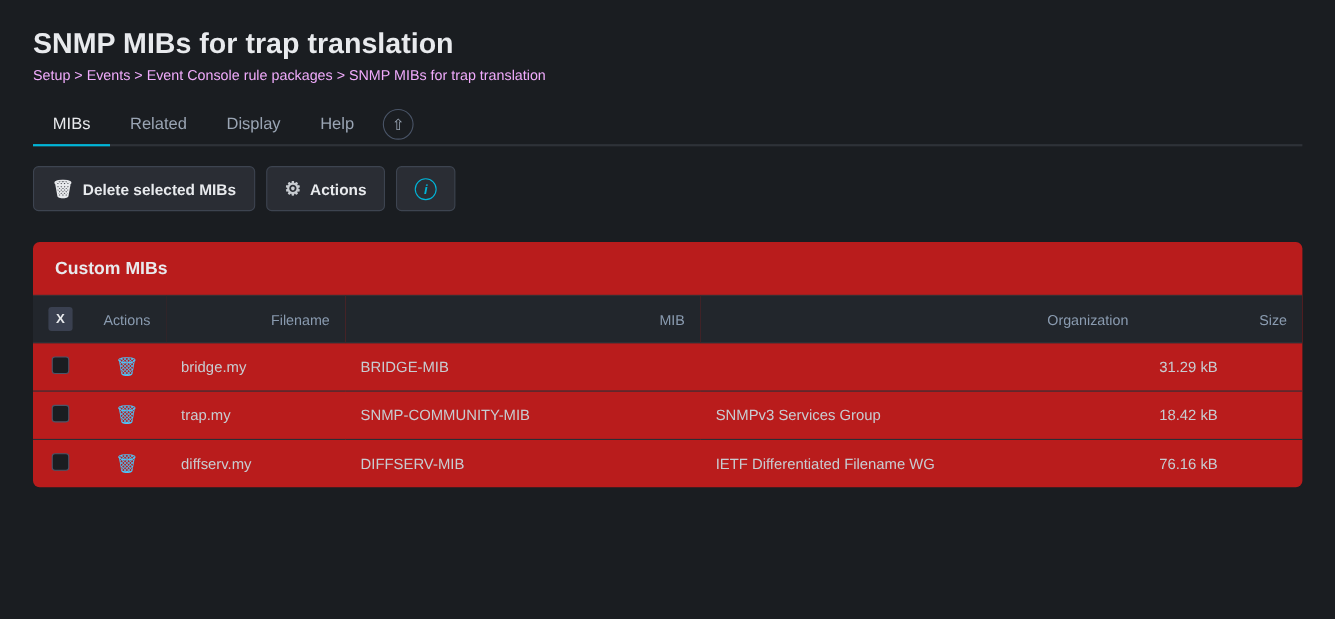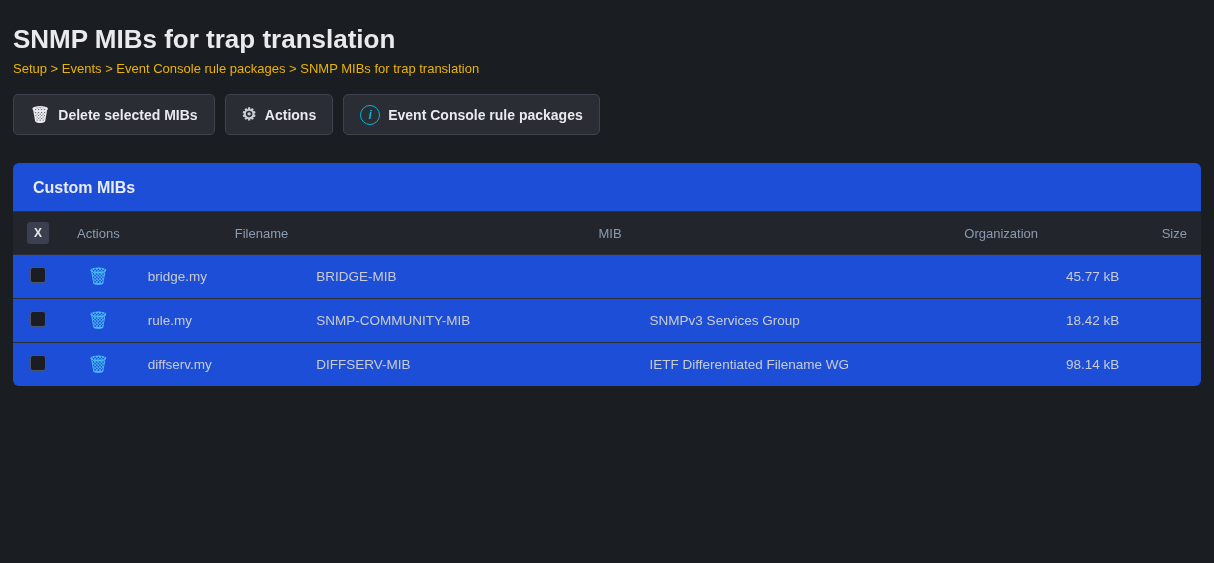--- a/index.html
+++ b/index.html
@@ -6,33 +6,33 @@
     body {
       background-color: #1a1d21;
       color: #c8ccd1;
       font-family: -apple-system, BlinkMacSystemFont, 'Segoe UI', sans-serif;
       font-size: 14px;
       width: 1214px;
       min-height: 563px;
     }
 
     .page-wrapper {
-      padding: 24px 13px;
+      padding: 24px 30px;
     }
 
     .page-title {
       font-size: 26px;
       font-weight: 700;
       color: #e8eaed;
       margin-bottom: 6px;
     }
 
     .breadcrumb {
       font-size: 13px;
-      color: #eab308;
+      color: #f0abfc;
       margin-bottom: 18px;
     }
 
     
     .tabs-bar {
       display: flex;
       align-items: center;
       border-bottom: 2px solid #2e3238;
       margin-bottom: 18px;
       gap: 0;
@@ -106,21 +106,21 @@
       color: #e8eaed;
       border: 1px solid #3d4450;
     }
 
     .btn-icon {
       font-size: 16px;
     }
 
     
     .table-section {
-      background: #1d4ed8;
+      background: #b91c1c;
       border-radius: 6px;
       padding: 0;
       overflow: hidden;
     }
 
     .table-title {
       font-size: 16px;
       font-weight: 700;
       color: #e8eaed;
       padding: 16px 20px 14px 20px;
@@ -231,33 +231,39 @@
     }
   </style>
 </head>
 <body>
 
 <div class="page-wrapper">
 
   <div class="page-title">SNMP MIBs for trap translation</div>
   <div class="breadcrumb">Setup &gt; Events &gt; Event Console rule packages &gt; SNMP MIBs for trap translation</div>
 
+  <div class="tabs-bar">
+    <div class="tab active">MIBs</div>
+    <div class="tab">Related</div>
+    <div class="tab">Display</div>
+    <div class="tab">Help</div>
+    <button class="tab-scroll-btn">⇧</button>
+  </div>
 
   <div class="actions-row">
     <button class="action-btn delete">
       <span class="btn-icon">🗑</span>
       <span>Delete selected MIBs</span>
     </button>
     <button class="action-btn settings">
       <span class="btn-icon gear-icon">⚙</span>
       <span>Actions</span>
     </button>
     <button class="action-btn link">
       <span class="info-icon">i</span>
-      <span>Event Console rule packages</span>
     </button>
   </div>
 
   <div class="table-section">
     <div class="table-title">Custom MIBs</div>
     <table>
       <thead>
         <tr>
           <th>
             <button class="x-btn">X</button>
@@ -273,42 +279,42 @@
         <tr>
           <td>
             <span class="checkbox"></span>
           </td>
           <td>
             <span class="trash-icon">🗑</span>
           </td>
           <td>bridge.my</td>
           <td>BRIDGE-MIB</td>
           <td></td>
-          <td>45.77 kB</td>
+          <td>31.29 kB</td>
         </tr>
         <tr>
           <td>
             <span class="checkbox"></span>
           </td>
           <td>
             <span class="trash-icon">🗑</span>
           </td>
-          <td>rule.my</td>
+          <td>trap.my</td>
           <td>SNMP-COMMUNITY-MIB</td>
           <td>SNMPv3 Services Group</td>
           <td>18.42 kB</td>
         </tr>
         <tr>
           <td>
             <span class="checkbox"></span>
           </td>
           <td>
             <span class="trash-icon">🗑</span>
           </td>
           <td>diffserv.my</td>
           <td>DIFFSERV-MIB</td>
           <td>IETF Differentiated Filename WG</td>
-          <td>98.14 kB</td>
+          <td>76.16 kB</td>
         </tr>
       </tbody>
     </table>
   </div>
 </div>
 
 </body></html>

